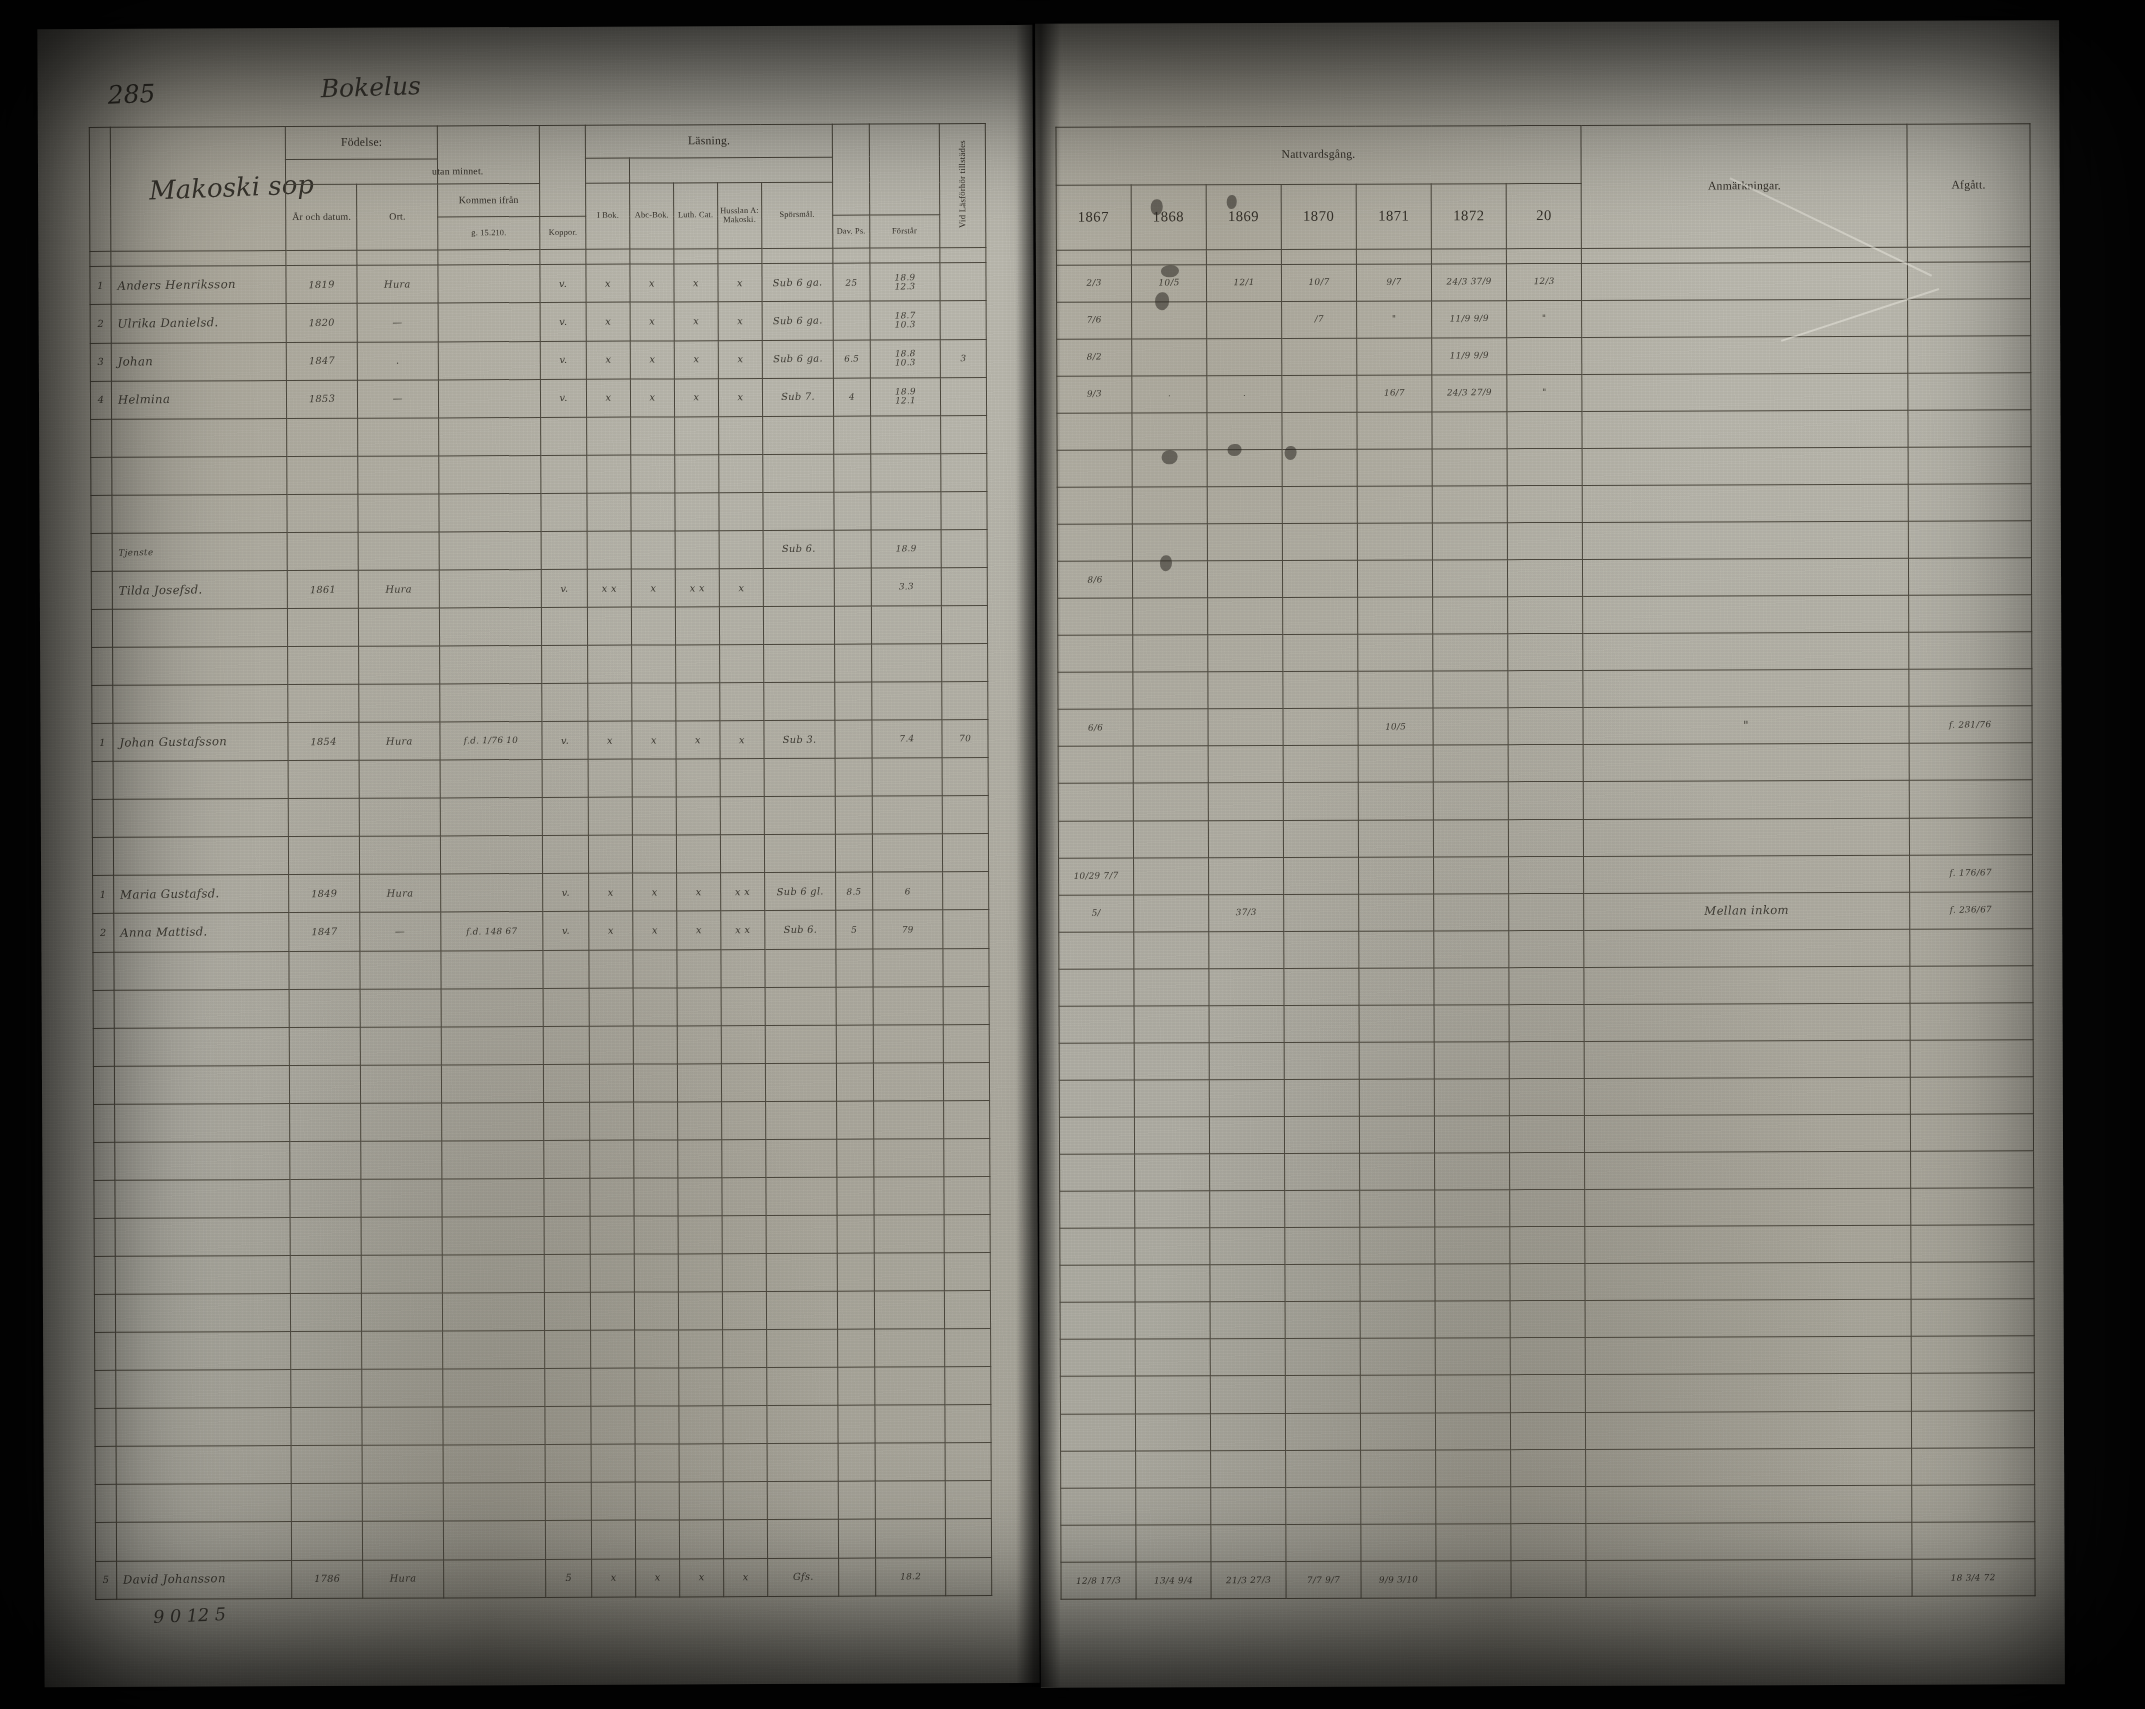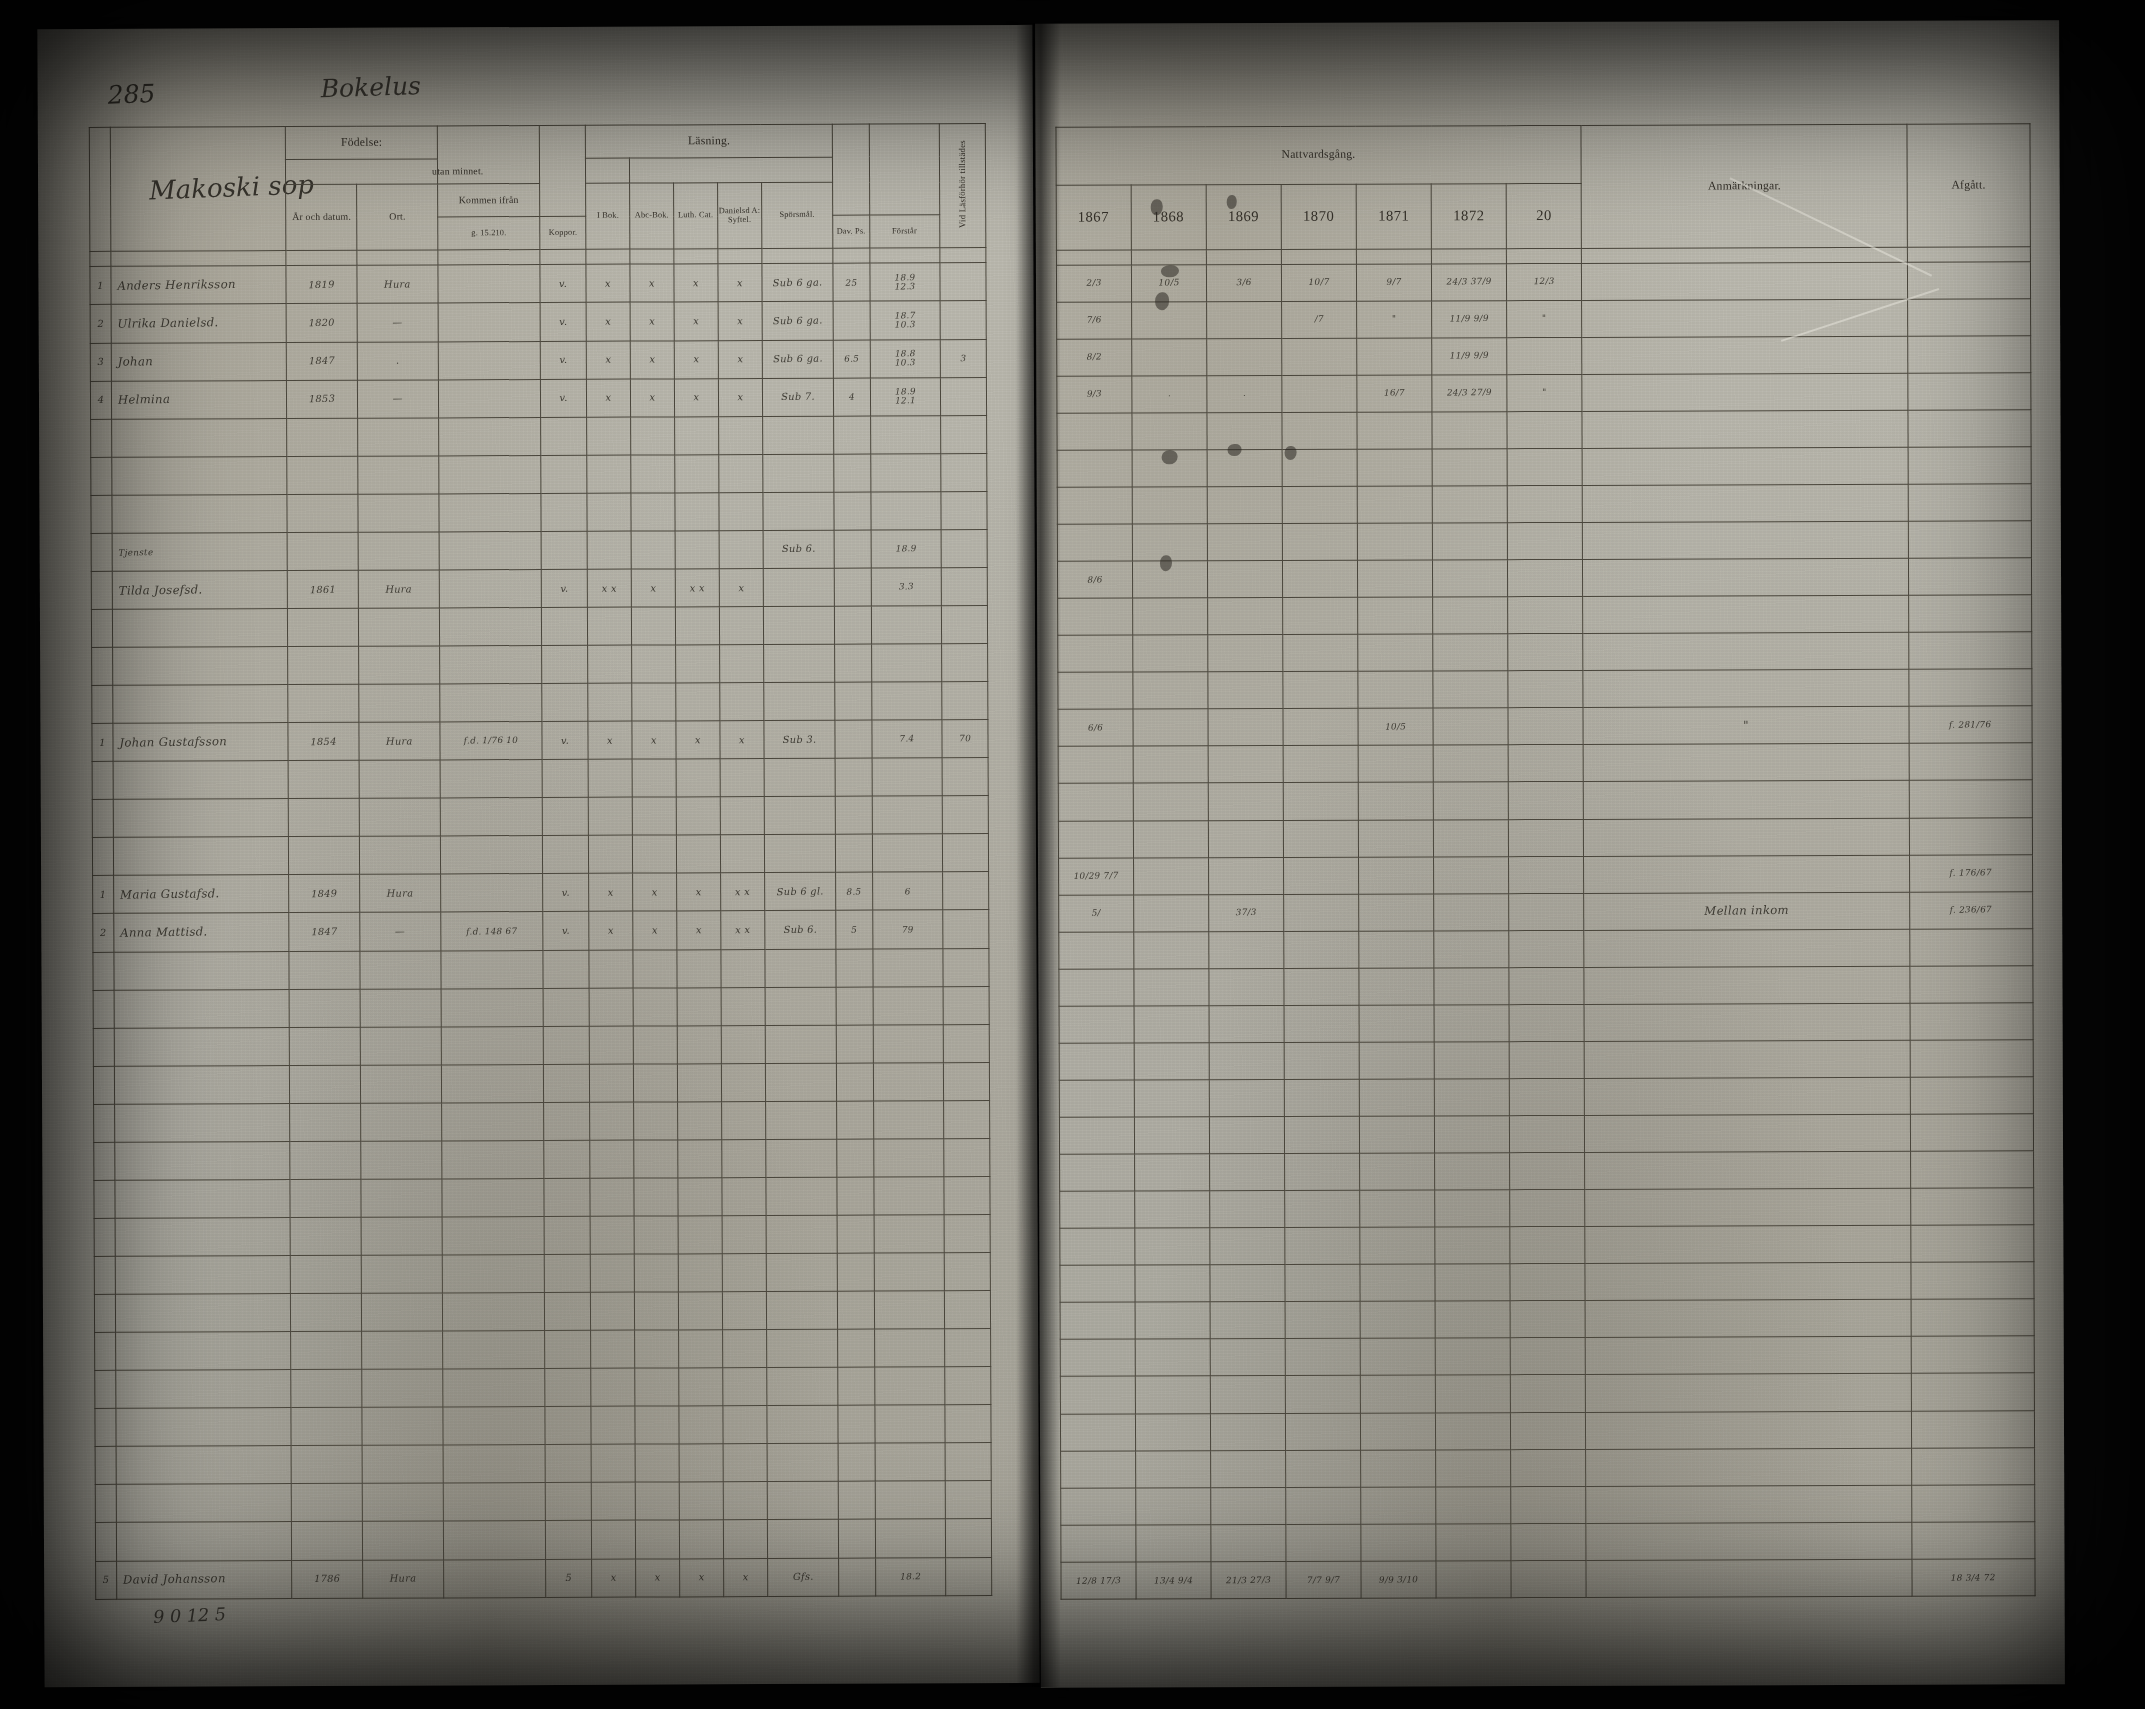--- a/index.html
+++ b/index.html
@@ -258,21 +258,21 @@
         <tr style="height:19.5px">
           <td colspan="5" class="hdr sm">utan minnet.</td>
         </tr>
         <tr style="height:25px">
           <td rowspan="2" class="hdr sm">År och datum.</td>
           <td rowspan="2" class="hdr sm">Ort.</td>
           <td class="hdr sm">Kommen ifrån</td>
           <td rowspan="2" class="hdr xs">I Bok.</td>
           <td rowspan="2" class="hdr xs">Abc-Bok.</td>
           <td rowspan="2" class="hdr xs">Luth. Cat.</td>
-          <td rowspan="2" class="hdr xs">Danielsd A: Syftel.</td>
+          <td rowspan="2" class="hdr xs">Husslan A: Makoski.</td>
           <td rowspan="2" class="hdr xs">Spörsmål.</td>
         </tr>
         <tr style="height:25px">
           <td class="hdr xs">g. 15.210.</td>
           <td class="hdr xs">Koppor.</td>
           <td class="hdr xs">Dav. Ps.</td>
           <td class="hdr xs">Förstår</td>
         </tr>
 
         <tr style="height:11.7px">
@@ -1149,21 +1149,21 @@
         </tr>
 
         <tr style="height:29px">
           <td>
                 <span class="hand tiny cellhand">2/3</span>
               </td>
           <td>
                 <span class="hand tiny cellhand">10/5</span>
               </td>
           <td>
-                <span class="hand tiny cellhand">3/6</span>
+                <span class="hand tiny cellhand">12/1</span>
               </td>
           <td>
                 <span class="hand tiny cellhand">10/7</span>
               </td>
           <td>
                 <span class="hand tiny cellhand">9/7</span>
               </td>
           <td>
                 <span class="hand tiny cellhand">24/3 37/9</span>
               </td>

